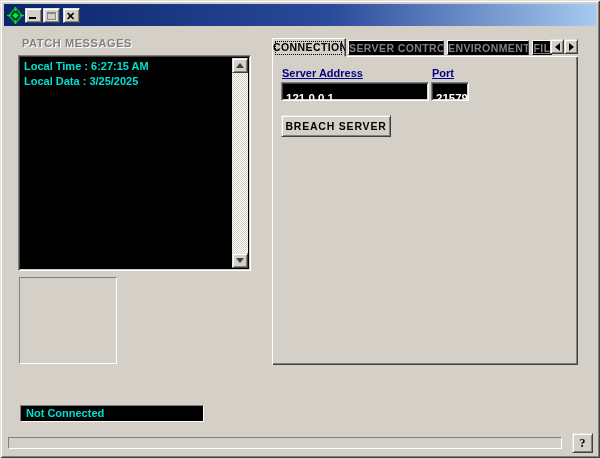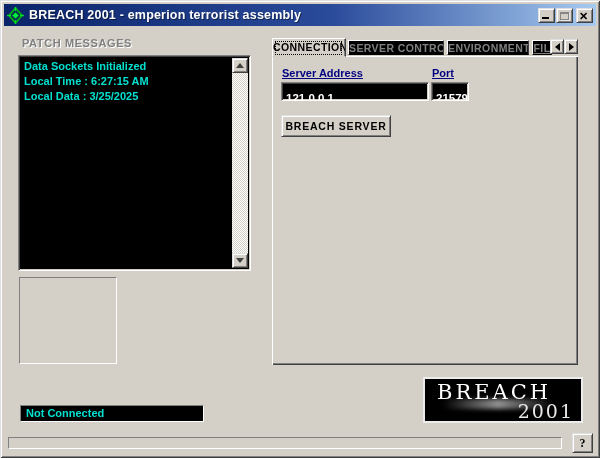--- a/index.html
+++ b/index.html
@@ -162,37 +162,35 @@
   <div class="titlebar">
     <svg class="title-icon" viewBox="0 0 17 17">
       <rect x="0" y="0" width="17" height="17" fill="none"></rect>
       <path d="M8.5 1 L15 8.5 L8.5 16 L2 8.5 Z" fill="none" stroke="#00bb00" stroke-width="1.6"></path>
       <path d="M8.5 5 L12 8.5 L8.5 12 L5 8.5 Z" fill="#00ee44" stroke="#005500" stroke-width="0.8"></path>
       <line x1="8.5" y1="0" x2="8.5" y2="4" stroke="#00dd33" stroke-width="1.4"></line>
       <line x1="8.5" y1="13" x2="8.5" y2="17" stroke="#00dd33" stroke-width="1.4"></line>
       <line x1="0" y1="8.5" x2="4" y2="8.5" stroke="#00dd33" stroke-width="1.4"></line>
       <line x1="13" y1="8.5" x2="17" y2="8.5" stroke="#00dd33" stroke-width="1.4"></line>
     </svg>
-    <span class="title-text">BREACH 2001 - emperion terrorist assembly</span>
     <span class="tb-btn">
         <span class="glyph-min"></span>
       </span>
     <span class="tb-btn">
         <span class="glyph-max"></span>
       </span>
     <span class="tb-btn close">
         <span class="glyph-x">✕</span>
       </span>
   </div>
 
   <div class="lbl-disabled" style="left:22px; top:37px;">PATCH MESSAGES</div>
 
   <div class="listbox">
     <div class="msgs">
-      <div class="msg">Data Sockets Initialized</div>
       <div class="msg">Local Time : 6:27:15 AM</div>
       <div class="msg">Local Data : 3/25/2025</div>
     </div>
     <div class="vscroll">
       <span class="sbtn up">
           <span class="tri-up"></span>
         </span>
       <span class="sbtn down">
           <span class="tri-down"></span>
         </span>
@@ -225,22 +223,17 @@
 
   <div class="tab-panel">
     <div class="field-label" style="left:10px; top:11px;">Server Address</div>
     <input class="dark-input" style="left: 9px; top: 26px; width: 148px;" value="121.0.0.1">
     <div class="field-label" style="left:160px; top:11px;">Port</div>
     <input class="dark-input" style="left: 159px; top: 26px; width: 38px;" value="21579">
     <button class="patch-btn" style="left:9px; top:59px;">BREACH SERVER</button>
   </div>
   <div class="connect-label">CONNECT</div>
 
-  <div class="logo">
-    <div class="smear"></div>
-    <div class="l1">BREACH</div>
-    <div class="l2">2001</div>
-  </div>
 
   <div class="bottom-bar"></div>
   <button class="help-btn">?</button>
 
 </div>
 
 </body></html>

